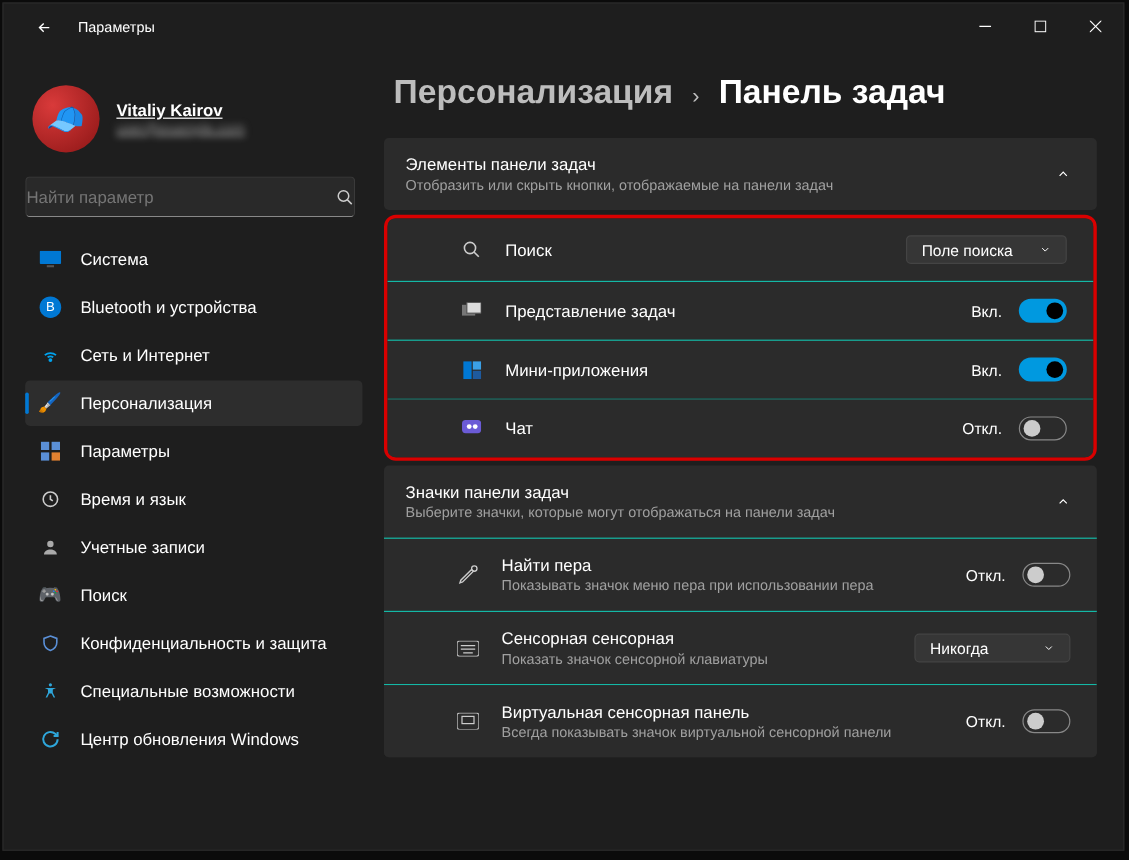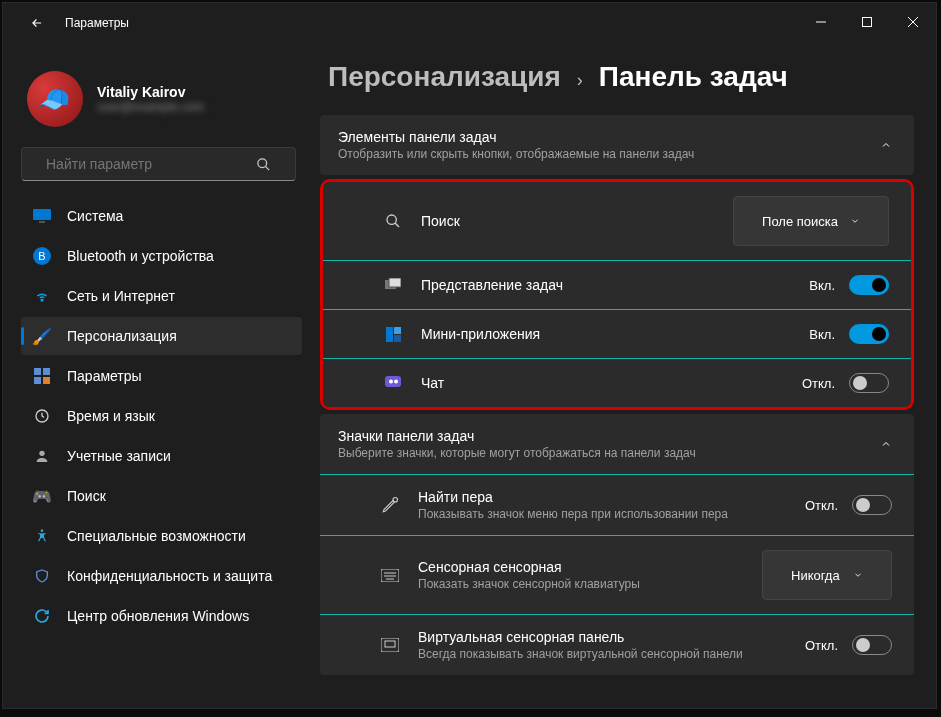--- a/index.html
+++ b/index.html
@@ -7,24 +7,24 @@
   .window { background: #1e1e1e; width: 935px; height: 707px; margin: 2px; border: 1px solid #2a2a2a; position: relative; }
   .titlebar { height: 40px; display: flex; align-items: center; padding-left: 24px; }
   .back-btn { width: 20px; height: 20px; display: flex; align-items: center; justify-content: center; color: #ccc; margin-right: 18px; cursor: pointer; }
   .title-text { font-size: 12px; color: #fff; }
   .win-controls { position: absolute; top: 0; right: 0; display: flex; }
   .win-btn { width: 46px; height: 38px; display: flex; align-items: center; justify-content: center; color: #fff; }
   .content { display: flex; height: calc(100% - 40px); }
   .sidebar { width: 305px; padding: 10px 6px 10px 18px; display: flex; flex-direction: column; }
   .profile { display: flex; align-items: center; gap: 14px; padding: 18px 0 16px 6px; }
   .avatar { width: 56px; height: 56px; border-radius: 50%; background: radial-gradient(circle at 30% 30%, #d93a3a, #8c1515); display:flex; align-items:center; justify-content:center; font-size:26px; }
-  .profile-text { display:flex; flex-direction:column; }
+  .profile-text { display:flex; flex-direction:column;text-decoration:underline; }
   .profile-name { font-size: 14px; font-weight: 600; }
   .profile-email { font-size: 12px; color: #888; filter: blur(3px); }
-  .searchbox { background: #292929; border: 1px solid #3a3a3a; border-bottom: 1px solid #888; border-radius: 4px; height: 34px; display: flex; align-items: center; padding: 0 24px; margin: 4px 6px 16px 0; }
+  .searchbox { background: #292929; border: 1px solid #3a3a3a; border-bottom: 1px solid #888; border-radius: 4px; height: 34px; display: flex; align-items: center; padding: 0 0; margin: 4px 6px 16px 0; }
   .searchbox input { background: transparent; border: none; color: #ccc; font-size: 14px; flex: 1; outline: none; }
   .searchbox .sicon { color: #ccc; }
   .nav { display: flex; flex-direction: column; gap: 2px; }
   .nav-item { display: flex; align-items: center; gap: 16px; height: 38px; padding: 0 12px; border-radius: 4px; cursor: pointer; position: relative; }
   .nav-item.selected { background: #2d2d2d; }
   .nav-item.selected::before { content:""; position:absolute; left:0; top:10px; bottom:10px; width:3px; background:#0078d4; border-radius:2px; }
   .nav-ico { width: 18px; height: 18px; display:flex; align-items:center; justify-content:center; font-size:16px; }
   .nav-label { font-size: 14px; color: #fff; }
   .main { flex:1; padding: 18px 22px 0 12px; overflow:hidden; }
   .breadcrumb { display: flex; align-items: baseline; gap: 16px; font-size: 28px; font-weight: 600; margin-bottom: 22px; margin-left:8px; }
@@ -46,21 +46,21 @@
   .row-ico { width:20px; display:flex; align-items:center; justify-content:center; margin-right:18px; color:#ccc; font-size:15px; }
   .row-text { flex:1; }
   .row-title { font-size:14px; color:#fff; }
   .row-sub { font-size:12px; color:#a0a0a0; margin-top:2px; }
   .state-label { font-size:13px; color:#fff; margin-right:14px; }
   .toggle { width:40px; height:20px; border-radius:10px; position:relative; cursor:pointer; }
   .toggle.on { background:#0099e0; }
   .toggle.on::after { content:""; position:absolute; right:3px; top:3px; width:14px; height:14px; background:#000; border-radius:50%; }
   .toggle.off { background:transparent; border:1px solid #888; }
   .toggle.off::after { content:""; position:absolute; left:3px; top:2px; width:14px; height:14px; background:#ccc; border-radius:50%; }
-  .dropdown { background:#363636; border:1px solid #444; border-radius:4px; height:50px; display:flex; align-items:center; padding:0 28px; min-width:130px; justify-content:space-between; cursor:pointer; gap:12px; font-size:13px; }
+  .dropdown { background:#363636; border:1px solid #444; border-radius:4px; height:24px; display:flex; align-items:center; padding:0 12px; min-width:130px; justify-content:space-between; cursor:pointer; gap:22px; font-size:13px; }
   svg { display:block; }
 </style>
 </head>
 <body>
 
 <div class="window">
   <div class="titlebar">
     <div class="back-btn">
       <svg width="14" height="14" viewBox="0 0 24 24" fill="none" stroke="#fff" stroke-width="2">
           <path d="M19 12H5M11 6l-6 6 6 6"></path>
@@ -161,34 +161,34 @@
               </svg>
             </span>
             <span class="nav-label">Учетные записи</span>
           </div>
         <div class="nav-item">
             <span class="nav-ico">🎮</span>
             <span class="nav-label">Поиск</span>
           </div>
         <div class="nav-item">
             <span class="nav-ico">
+              <svg width="16" height="16" viewBox="0 0 24 24" fill="none" stroke="#5a8fd6" stroke-width="2">
+                <path d="M12 3l8 3v5c0 5-3 8-8 10-5-2-8-5-8-10V6z"></path>
+              </svg>
+            </span>
+            <span class="nav-label">Конфиденциальность и защита</span>
+          </div>
+        <div class="nav-item">
+            <span class="nav-ico">
               <svg width="16" height="16" viewBox="0 0 24 24" fill="#2ea6da">
                 <circle cx="12" cy="4" r="2"></circle>
                 <path d="M5 8h14l-4 2v4l3 6h-2l-2.5-5h-3L8 20H6l3-6v-4z"></path>
               </svg>
             </span>
             <span class="nav-label">Специальные возможности</span>
-          </div>
-        <div class="nav-item">
-            <span class="nav-ico">
-              <svg width="16" height="16" viewBox="0 0 24 24" fill="none" stroke="#5a8fd6" stroke-width="2">
-                <path d="M12 3l8 3v5c0 5-3 8-8 10-5-2-8-5-8-10V6z"></path>
-              </svg>
-            </span>
-            <span class="nav-label">Конфиденциальность и защита</span>
           </div>
         <div class="nav-item">
             <span class="nav-ico">
               <svg width="16" height="16" viewBox="0 0 24 24" fill="none" stroke="#2ea6da" stroke-width="2.5">
                 <path d="M21 12a9 9 0 11-3-6.7L21 8"></path>
                 <path d="M21 3v5h-5"></path>
               </svg>
             </span>
             <span class="nav-label">Центр обновления Windows</span>
           </div>

